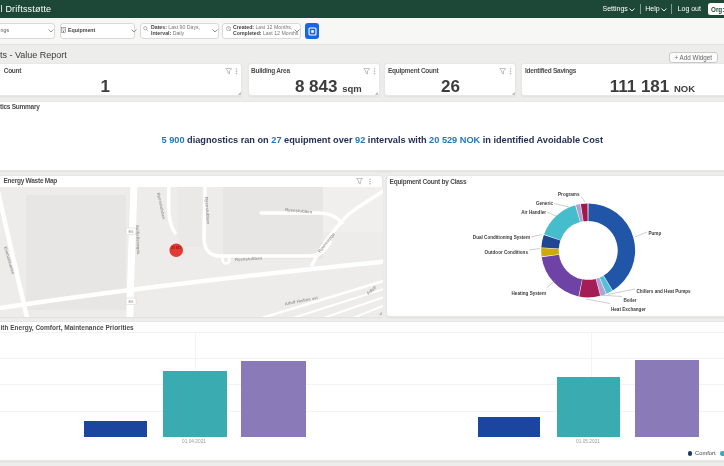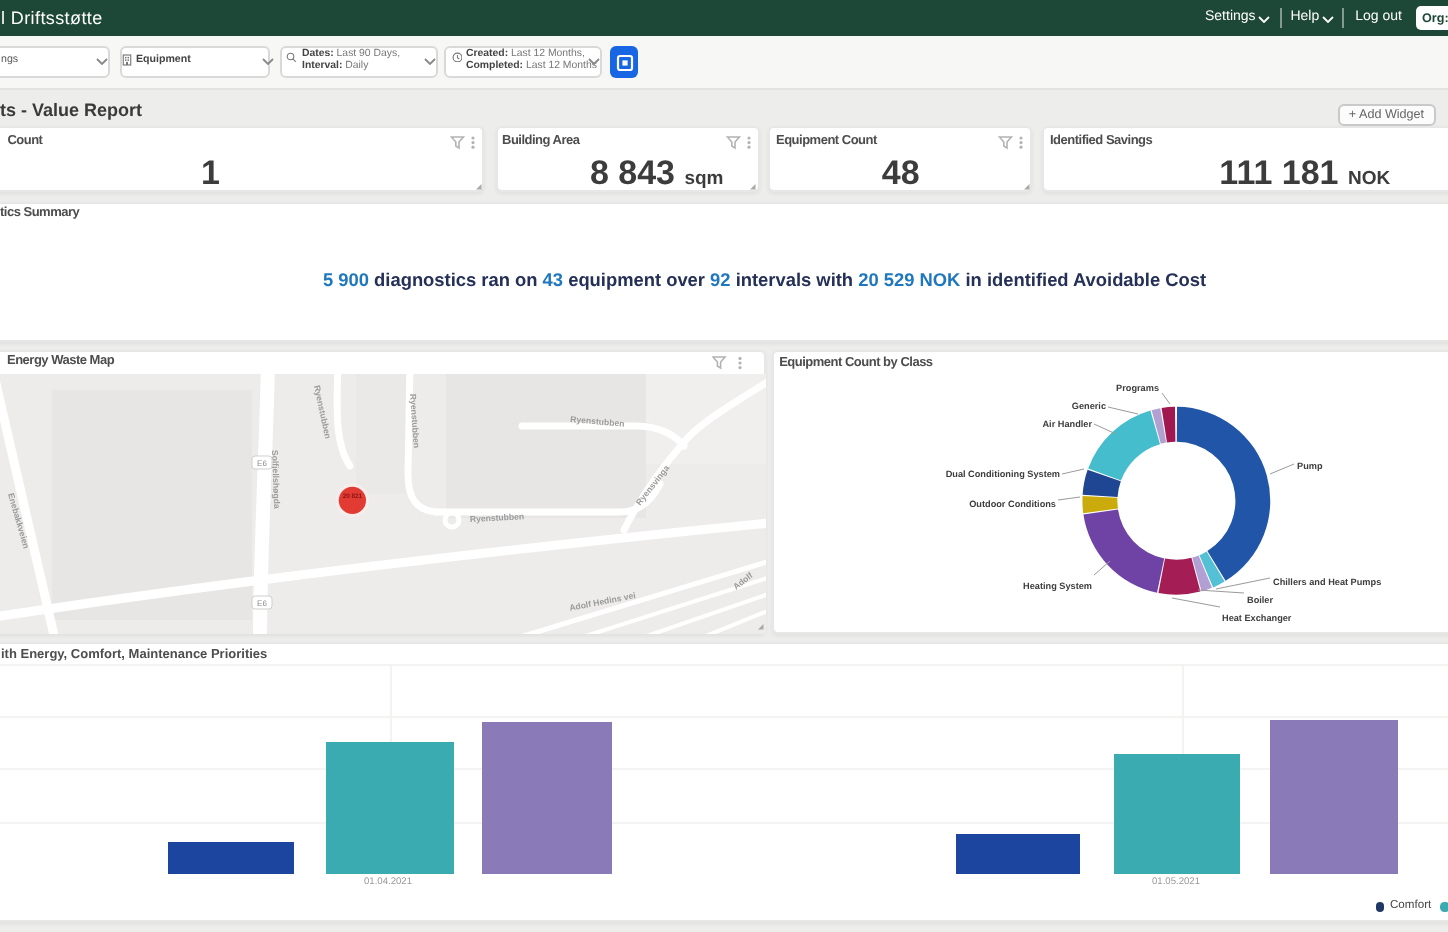--- a/index.html
+++ b/index.html
@@ -66,39 +66,39 @@
 <div class="abs" style="left:233px;top:24px;font-size:5.2px;color:#777;line-height:6.2px;white-space:nowrap"><b style="color:#444">Created:</b> Last 12 Months,<br><b style="color:#444">Completed:</b> Last 12 Months</div>
 <svg class="abs" style="left:293.5px;top:28.8px" width="6" height="4" viewBox="0 0 6 4">
     <path d="M0.5 0.5 L3 3 L5.5 0.5" stroke="#888" stroke-width="0.9" fill="none"></path>
   </svg>
 <div class="abs" style="left:304.5px;top:23px;width:14.5px;height:15.5px;background:#1866e3;border-radius:3px"></div>
 <svg class="abs" style="left:307.5px;top:26.5px" width="9" height="9" viewBox="0 0 9 9">
     <rect x="1" y="1" width="7" height="7" rx="1" fill="none" stroke="#fff" stroke-width="1.1"></rect>
     <rect x="3.2" y="3.2" width="2.6" height="2.6" fill="#fff"></rect>
   </svg>
 
-<div class="abs" style="left:0px;top:49.5px;font-size:9px;font-weight:bold;color:#3a3a3a;white-space:nowrap" id="ptitle">ts - Value Report</div>
+<div class="abs" style="left:0px;top:49.5px;font-size:9px;font-weight:normal;color:#3a3a3a;white-space:nowrap" id="ptitle">ts - Value Report</div>
 <div class="abs" style="left:668.5px;top:51.5px;width:49.5px;height:11px;background:#fcfcfc;border:1px solid #c9c9c9;border-radius:3px;font-size:6.3px;color:#666;text-align:center;line-height:10px">+ Add Widget</div>
 
 <div class="card" style="left:-32px;top:63.3px;width:274.4px;height:33.1px"></div>
 <div class="card" style="left:247.6px;top:63.3px;width:132.7px;height:33.1px"></div>
 <div class="card" style="left:384.4px;top:63.3px;width:132px;height:33.1px"></div>
 <div class="card" style="left:521.4px;top:63.3px;width:262px;height:33.1px"></div>
 <div class="wtitle" style="left:3.7px;top:66.5px" id="kt1">Count</div>
 <div class="wtitle" style="left:251px;top:66.5px">Building Area</div>
 <div class="wtitle" style="left:388px;top:66.5px">Equipment Count</div>
 <div class="wtitle" style="left:525px;top:66.5px">Identified Savings</div>
 <div class="kval" style="left:-32px;top:78px;width:274.4px">1</div>
 <div class="kval" style="left:262px;top:78px;width:132.7px">8 843 <span class="unit">sqm</span></div>
-<div class="kval" style="left:384.4px;top:78px;width:132px">48</div>
+<div class="kval" style="left:384.4px;top:78px;width:132px">26</div>
 <div class="kval" style="left:521.4px;top:78px;width:262px">111 181 <span class="unit">NOK</span></div>
 
 <div class="card" style="left:-32px;top:100.7px;width:815.5px;height:69.9px"></div>
 <div class="wtitle" style="left:0px;top:103.3px" id="st">tics Summary</div>
-<div class="abs" style="left:161.5px;top:135.2px;font-size:9.2px;font-weight:bold;color:#253058;white-space:nowrap" id="sumline"><span style="color:#1f78bd">5 900</span> diagnostics ran on <span style="color:#1f78bd">43</span> equipment over <span style="color:#1f78bd">92</span> intervals with <span style="color:#1f78bd">20 529 NOK</span> in identified Avoidable Cost</div>
+<div class="abs" style="left:161.5px;top:135.2px;font-size:9.2px;font-weight:bold;color:#253058;white-space:nowrap" id="sumline"><span style="color:#1f78bd">5 900</span> diagnostics ran on <span style="color:#1f78bd">27</span> equipment over <span style="color:#1f78bd">92</span> intervals with <span style="color:#1f78bd">20 529 NOK</span> in identified Avoidable Cost</div>
 
 <div class="card" style="left:-32px;top:174.5px;width:415px;height:142.7px"></div>
 <div class="wtitle" style="left:3.5px;top:176.8px" id="mt">Energy Waste Map</div>
 <svg class="abs" style="left:-32px;top:186.5px" width="415" height="130" viewBox="0 0 415 130">
   <rect x="0" y="0" width="415" height="130" fill="#edeceb"></rect>
   <rect x="58" y="8" width="100" height="115" fill="#e7e6e4"></rect>
   <rect x="255" y="0" width="100" height="72" fill="#e7e6e4"></rect>
   <rect x="210" y="0" width="28" height="60" fill="#eae9e7"></rect>
   <rect x="355" y="0" width="60" height="45" fill="#f0efed"></rect>
   <g stroke="#fff" fill="none" stroke-linecap="round">

